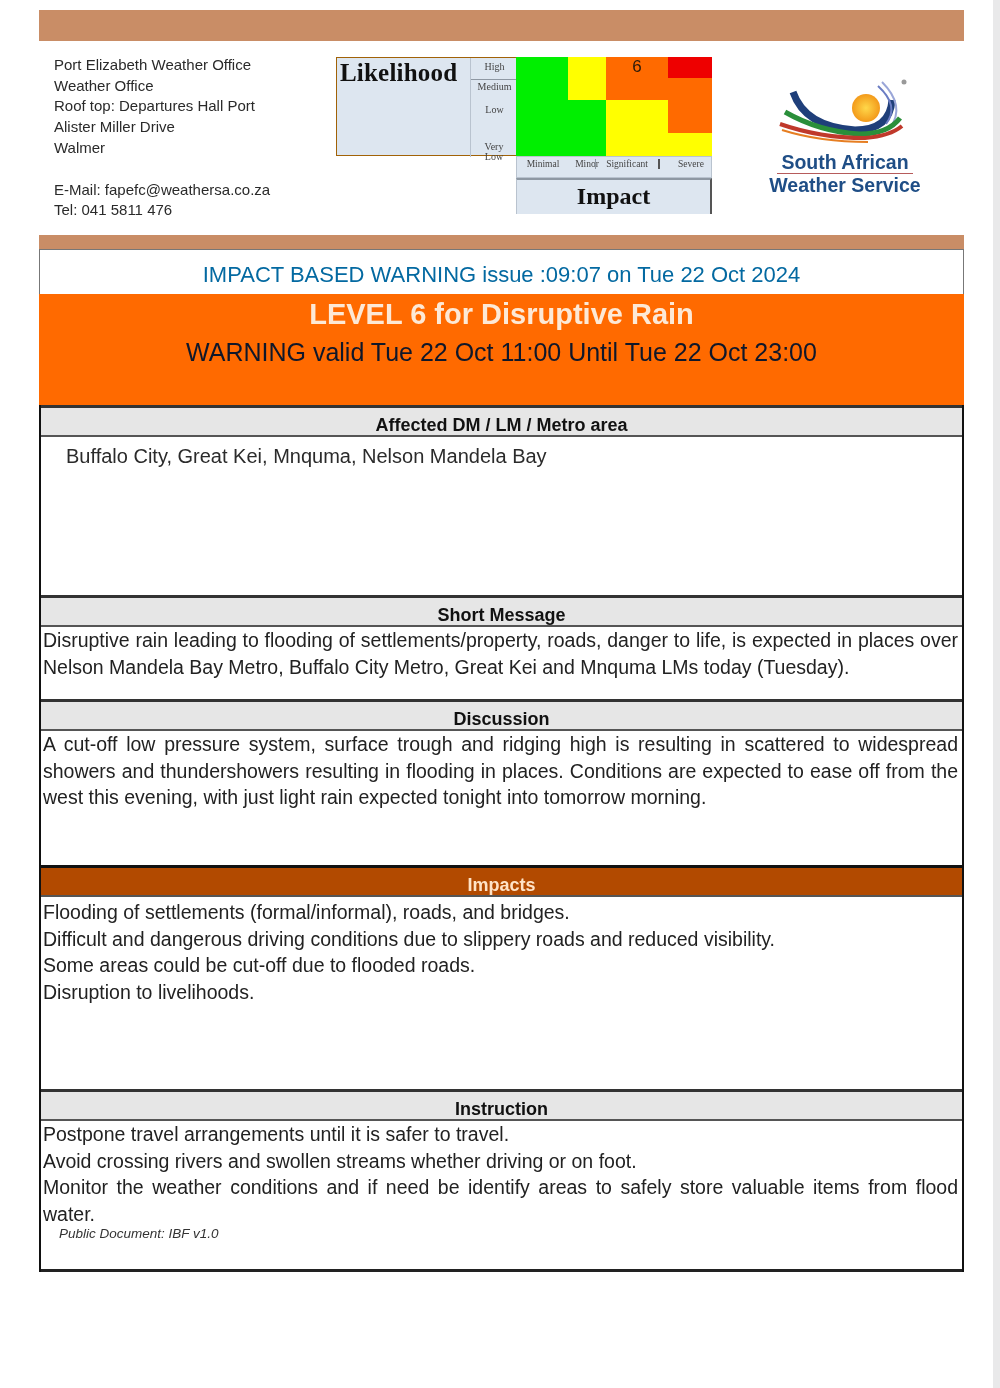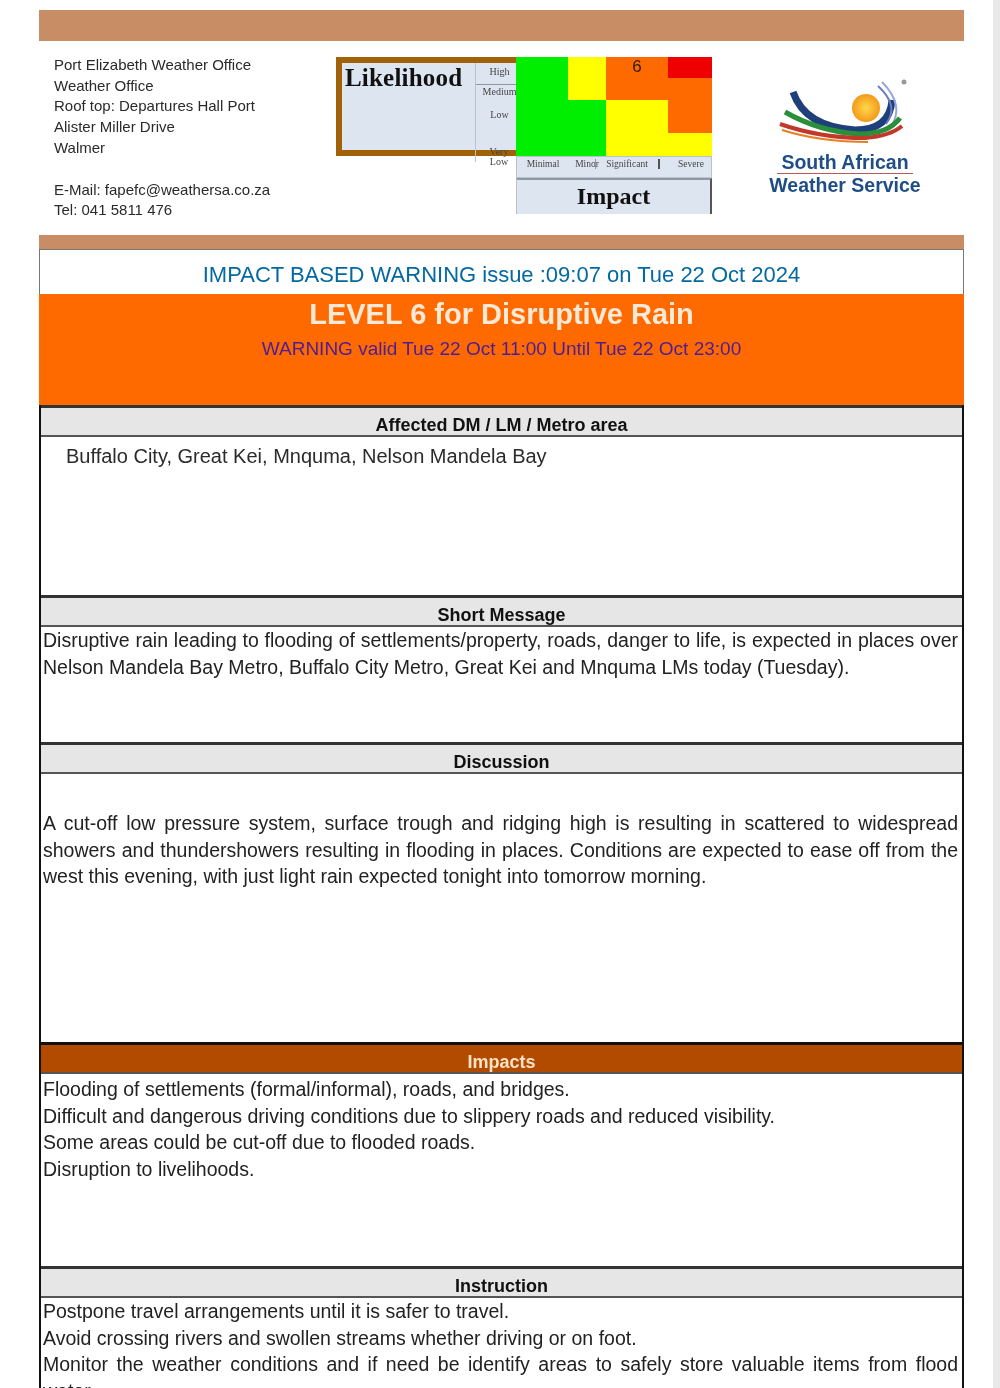--- a/index.html
+++ b/index.html
@@ -8,21 +8,21 @@
     font-family: "Liberation Sans", sans-serif; color: #1a1a1a;
   }
   .right-edge { position: absolute; left: 993px; top: 0; width: 7px; height: 1388px; background: #e9e9ea; }
   .top-bar { position: absolute; left: 39px; top: 10px; width: 925px; height: 31px; background: #c98d66; }
 
   .address { position: absolute; left: 54px; top: 55px; font-size: 15px; line-height: 20.7px; color: #2a2a2a; }
   .address .gap { height: 21px; }
 
   
   .matrix { position: absolute; left: 336px; top: 57px; font-family: "Liberation Serif", serif; }
-  .lk-box { position: absolute; left: 0; top: 0; width: 201px; height: 99px; background: #dde6f0; border: 6px solid #a16207; box-sizing: border-box; }
+  .lk-box { position: absolute; left: 0; top: 0; width: 201px; height: 99px; background: #dde6f0; border: 1px solid #a16207; box-sizing: border-box; }
   .lk-title { position: absolute; left: 3px; top: 1px; font-size: 25px; font-weight: bold; color: #111; letter-spacing: 0.2px; }
   .lk-rows { position: absolute; left: 133px; top: 0; width: 47px; height: 99px; border-left: 1px solid #b9c3cf; }
   .lk-row { position: absolute; left: 0; width: 47px; text-align: center; font-size: 10px; color: #444; line-height: 10px; }
   .lk-row.sep { border-bottom: 1px solid #8e98a3; }
   .grid { position: absolute; left: 180px; top: 0; width: 196px; height: 99px; }
   .cell { position: absolute; box-sizing: border-box; }
   .cell-label { position: absolute; left: 0; right: 0; text-align: center; font-family: "Liberation Sans", sans-serif; font-size: 17px; color: #2a1a0a; }
   .imp-cols { position: absolute; left: 180px; top: 99px; width: 196px; height: 22px; background: #dde6f0; border: 1px solid #b9c3cf; box-sizing: border-box; }
   .imp-col { position: absolute; top: 2px; font-size: 9.5px; color: #444; text-align: center; }
   .imp-box { position: absolute; left: 180px; top: 121px; width: 196px; height: 36px; background: #dde6f0; border-left: 1px solid #b9c3cf; border-right: 2px solid #555; border-top: 2px solid #8e98a3; box-sizing: border-box; text-align: center; }
@@ -33,29 +33,29 @@
   .logo-text { position: absolute; left: 0; top: 79px; width: 170px; text-align: center; font-weight: bold; color: #1f4e86; font-size: 19.5px; line-height: 22px; }
   .logo-text .l1 { border-bottom: 1px solid #b65b5b; display: inline-block; padding: 0 4px; line-height: 21px; }
 
   .mid-bar { position: absolute; left: 39px; top: 235px; width: 925px; height: 14px; background: #c98d66; }
 
   
   .form { position: absolute; left: 39px; top: 249px; width: 925px; box-sizing: border-box; }
   .issue { height: 45px; border: 1.5px solid #777; border-bottom: none; background: #fff; text-align: center; font-size: 22px; line-height: 50px; color: #0369a1; box-sizing: border-box; }
   .banner { height: 111px; background: #ff6a00; text-align: center; }
   .banner-title { font-size: 29px; font-weight: bold; color: #fde9d6; padding-top: 2px; line-height: 36px; }
-  .banner-sub { font-size: 19px; color: #4c1d95; margin-top: 6px; }
+  .banner-sub { font-size: 25px; color: #0f172a; margin-top: 6px; }
   .section { border-left: 2.5px solid #111; border-right: 2.5px solid #111; box-sizing: border-box; }
   .sec-head { height: 32px; background: #e6e6e6; text-align: center; font-weight: bold; font-size: 18px; line-height: 34px; color: #111; border-top: 3px solid #333; border-bottom: 2.5px solid #555; box-sizing: border-box; }
   .sec-head.orange { background: #b24a00; color: #ffe3c6; border-top: 3.5px solid #111; }
   .sec-body { font-size: 19.5px; line-height: 26.5px; color: #222; padding: 0 4px 0 2px; text-align: justify; }
   .sec-body .line { display: block; text-align: left; }
   .areas { height: 142px; padding: 8px 25px; font-size: 20px; color: #2b2b2b; }
-  .short { height: 115px; }
-  .disc { height: 232px; margin-top: 36px; }
+  .short { height: 72px; }
+  .disc { height: 134px; }
   .impacts { height: 190px; padding-top: 2px; }
   .instr { height: 148px; border-bottom: 3px solid #222; }
   .footer-note { font-style: italic; font-size: 13.5px; color: #333; padding-left: 16px; line-height: 14px; }
 </style>
 </head>
 <body>
 
 <div class="right-edge"></div>
 <div class="top-bar"></div>
 

